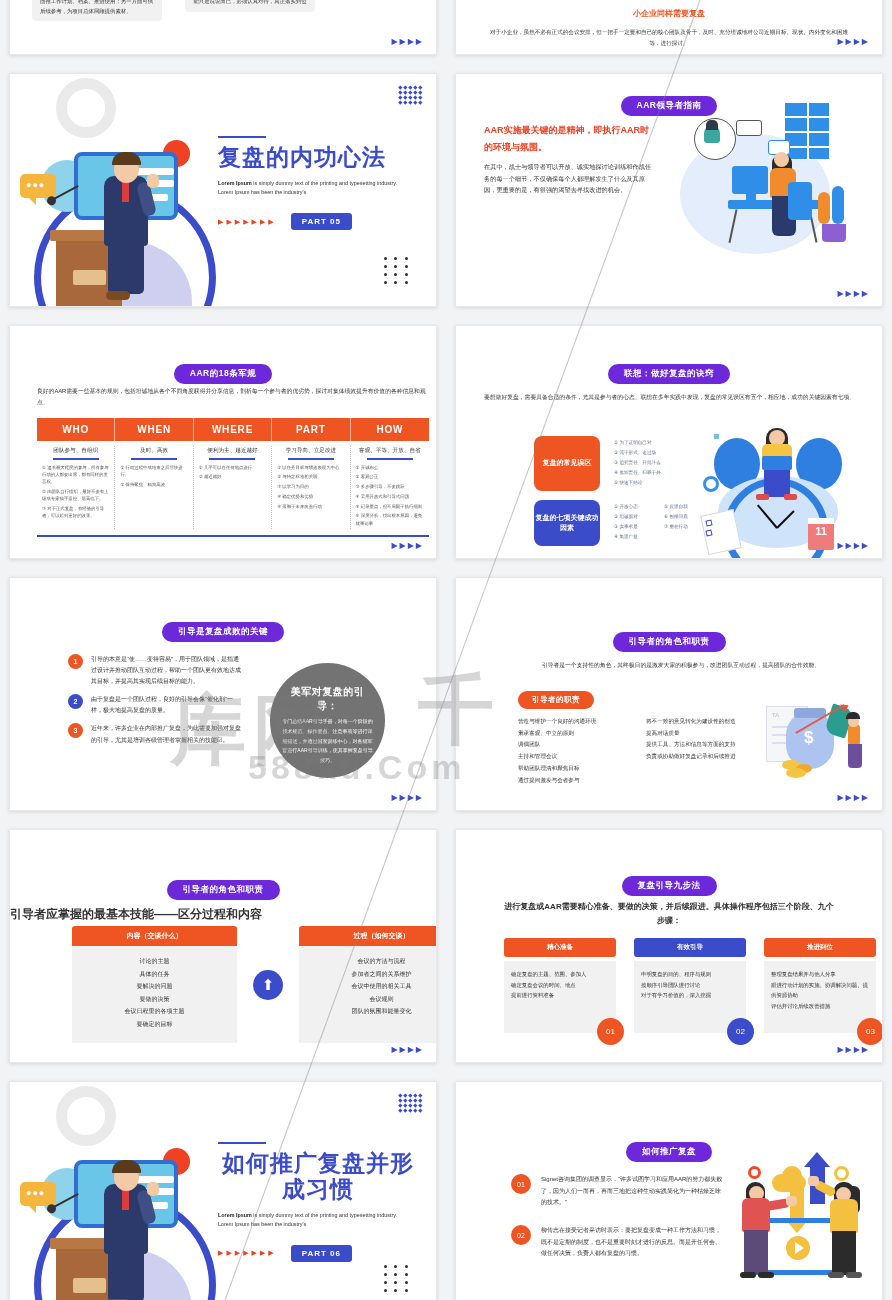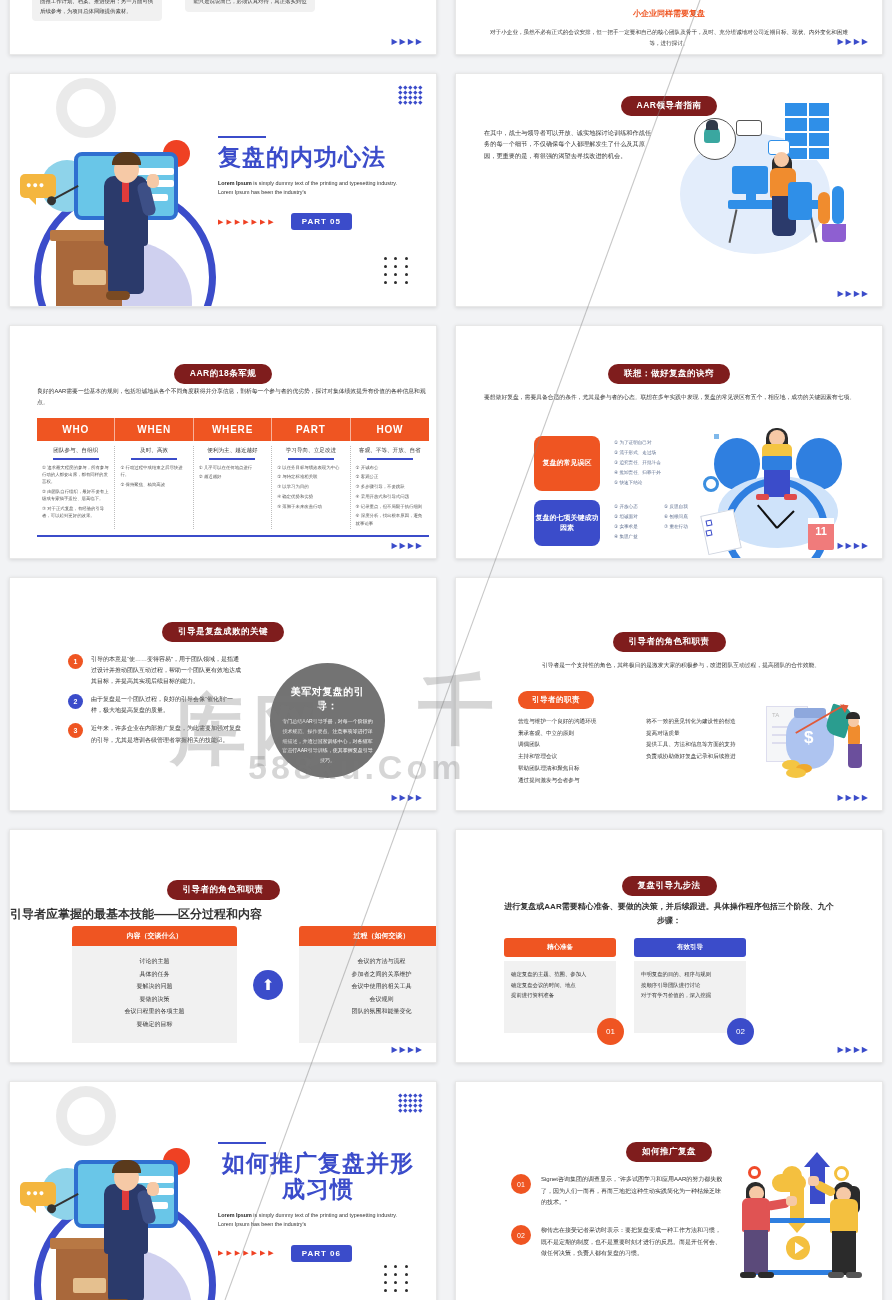--- a/index.html
+++ b/index.html
@@ -23,21 +23,21 @@
     position: relative; width: 100%; height: 100%;
     background: #ffffff;
     border: 1px solid #e8e8e8;
     box-shadow: 0 1px 4px rgba(0,0,0,.12);
     overflow: hidden;
   }
 
   
   .pill {
     display: inline-block;
-    background: #7f1d1d; color: #fff;
+    background: #6d28d9; color: #fff;
     border-radius: 14px;
     font-size: 8.5px; font-weight: bold;
     padding: 4px 16px; letter-spacing: .5px;
     white-space: nowrap;
   }
   .pill.orange { background: #ef5522; }
   .center { text-align: center; }
   .arrows {
     position: absolute; right: 12px; bottom: 8px;
     color: #3b4cca; font-size: 8px; letter-spacing: 2px; line-height: 1;
@@ -287,20 +287,21 @@
         </div>
       </div>
     </div>
 
     <div class="cell">
       <div class="slide">
         <div style="position:absolute;left:0;top:20px;width:100%;text-align:center;">
           <span class="pill">AAR领导者指南</span>
         </div>
         <div style="position:absolute;left:28px;top:48px;width:172px;">
+          <div style="color:#ef4123;font-size:9px;font-weight:bold;line-height:1.9;">AAR实施最关键的是精神，即执行AAR时的环境与氛围。</div>
           <div class="body-txt" style="margin-top:5px;">在其中，战士与领导者可以开放、诚实地探讨论训练和作战任务的每一个细节，不仅确保每个人都理解发生了什么及其原因，更重要的是，有很强的渴望去寻找改进的机会。</div>
         </div>
 
         <div>
           <div class="blob" style="left:224px;top:60px;width:150px;height:120px;background:#e3edfb;"></div>
           <div style="position:absolute;left:328px;top:28px;width:46px;height:58px;background:#2f8fe8;border:1.5px solid #fff;"></div>
           <div style="position:absolute;left:351px;top:28px;width:1.5px;height:58px;background:#fff;"></div>
           <div style="position:absolute;left:328px;top:42px;width:46px;height:1.5px;background:#fff;"></div>
           <div style="position:absolute;left:328px;top:57px;width:46px;height:1.5px;background:#fff;"></div>
           <div style="position:absolute;left:328px;top:72px;width:46px;height:1.5px;background:#fff;"></div>
@@ -570,20 +571,29 @@
           </div>
           <div class="st-card">
             <div class="st-head" style="background:#3b4cca;">有效引导</div>
             <div class="st-body">
               <div>申明复盘的目的、程序与规则</div>
               <div>按顺序引导团队进行讨论</div>
               <div>对于有学习价值的，深入挖掘</div>
             </div>
             <div class="st-num" style="background:#3b4cca;">02</div>
           </div>
+          <div class="st-card">
+            <div class="st-head" style="background:#ef5522;">推进到位</div>
+            <div class="st-body">
+              <div>整理复盘结果并与他人分享</div>
+              <div>跟进行动计划的实施、协调解决问题、提供资源协助</div>
+              <div>评估并讨论后续改善措施</div>
+            </div>
+            <div class="st-num" style="background:#ef5522;">03</div>
+          </div>
         </div>
         <div class="arrows">▶▶▶▶</div>
       </div>
     </div>
 
     <div class="cell">
       <div class="slide">
         <div class="il-spiral"></div>
         <div class="halftone" style="right:14px;top:12px;">
           <i></i>

